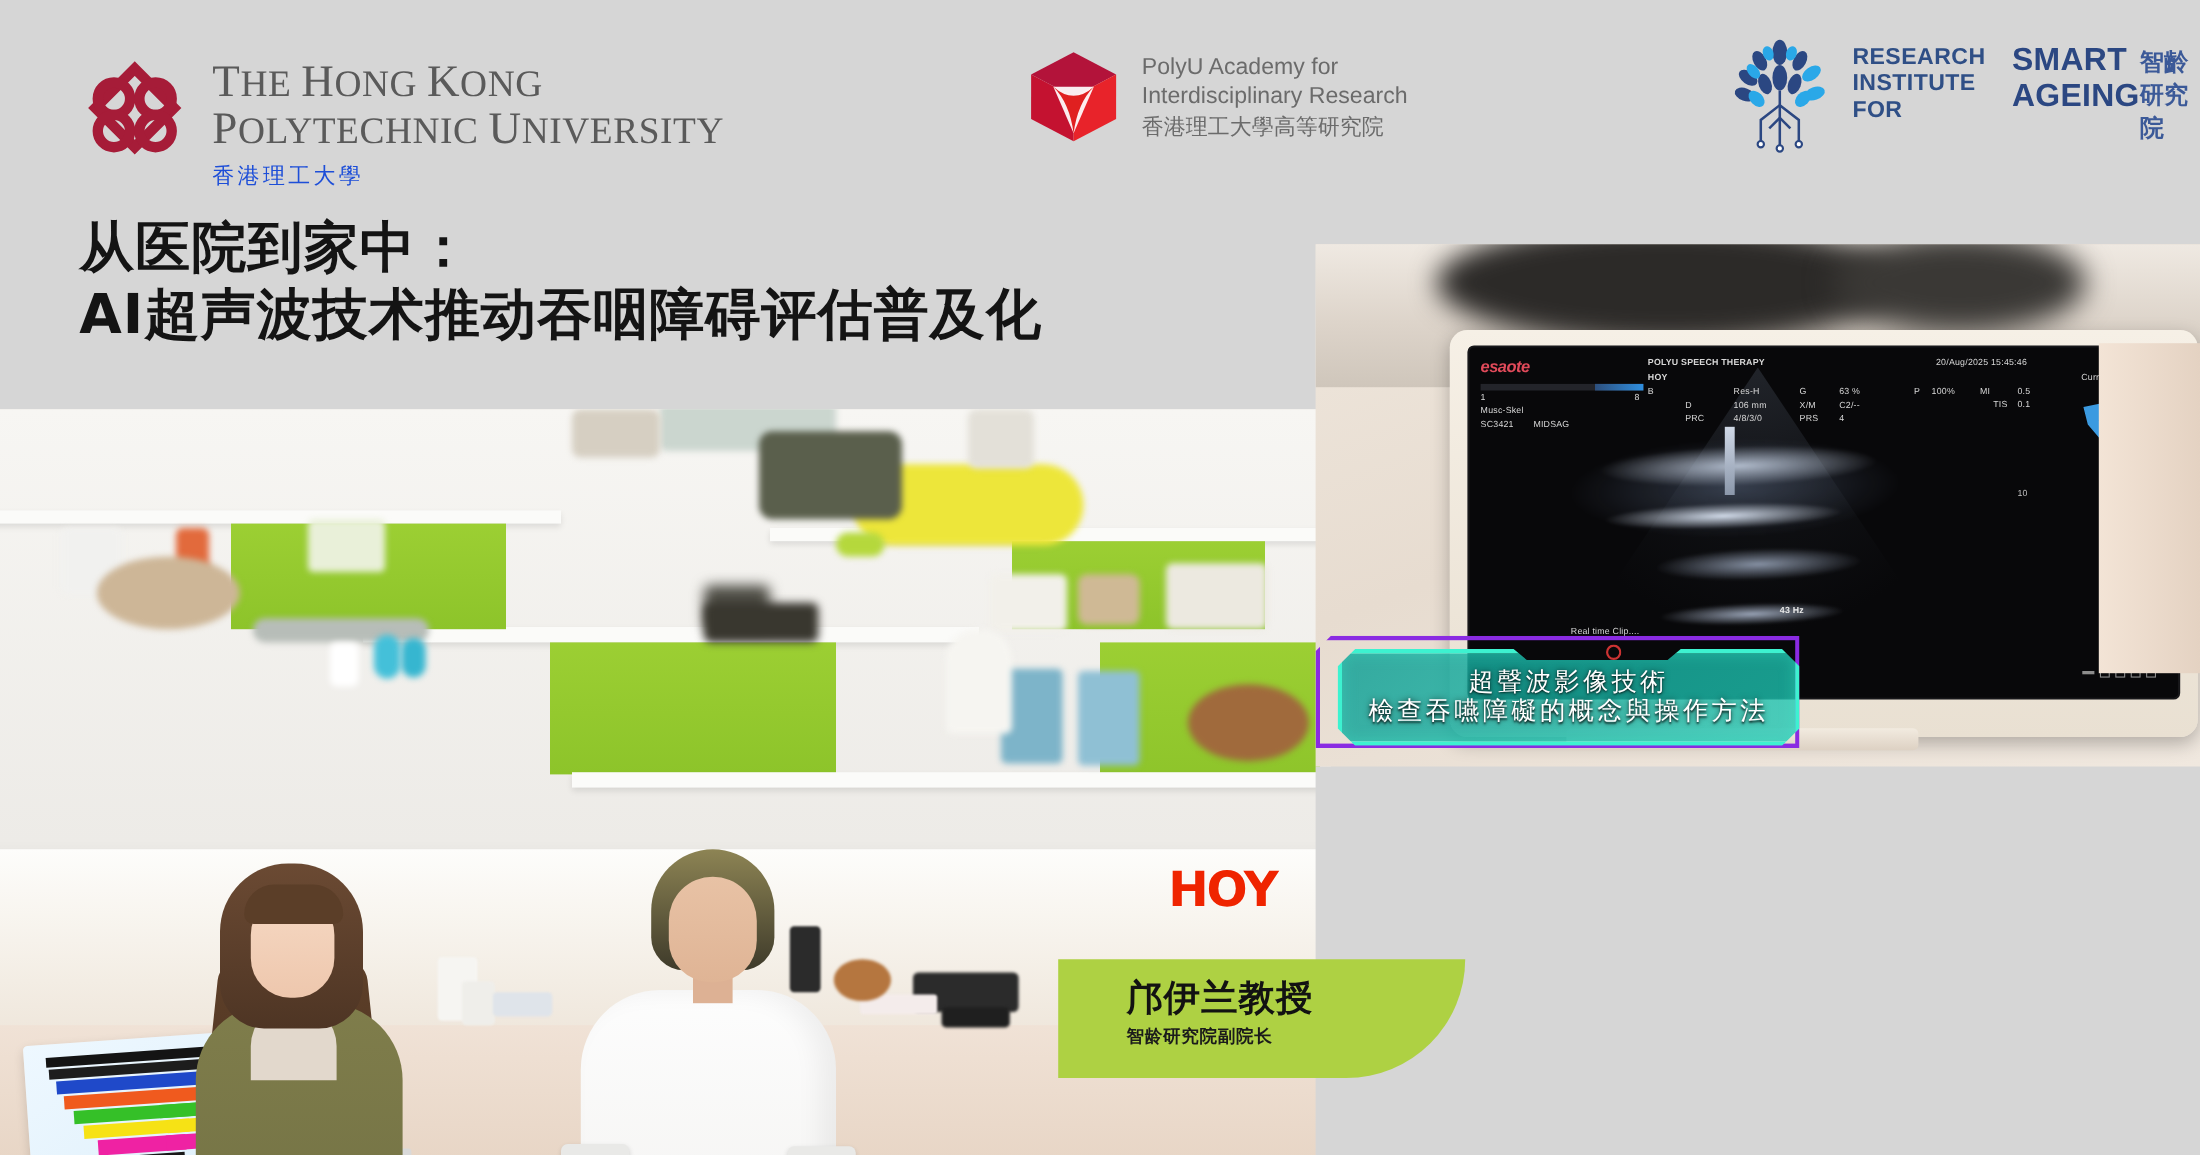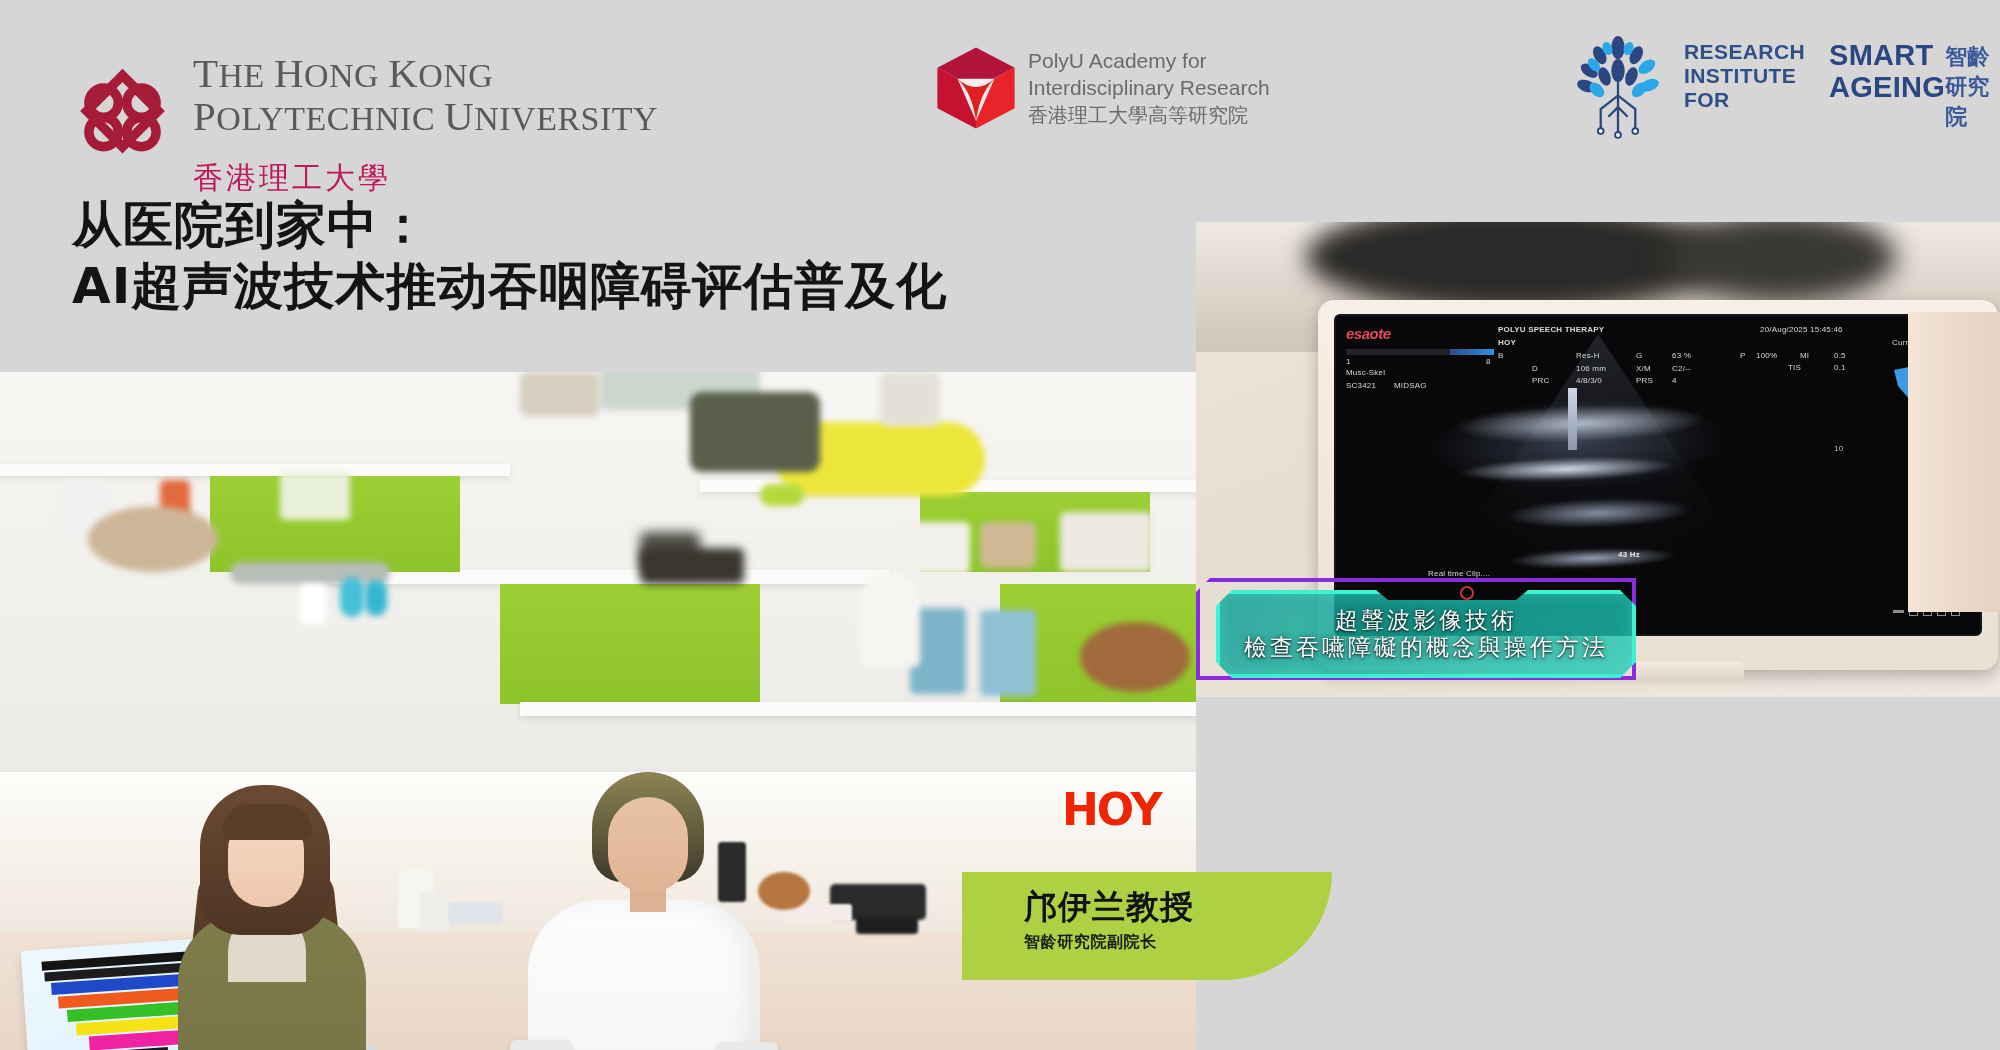--- a/index.html
+++ b/index.html
@@ -15,23 +15,23 @@
     position: absolute; left: 0; top: 0; width: 2000px; height: 180px;
     background: #d6d6d6;
   }
   .logo-polyu { position: absolute; left: 70px; top: 40px; display: flex; align-items: center; gap: 18px; }
   .polyu-mark { width: 105px; height: 105px; position: relative; }
   .polyu-text { display: flex; flex-direction: column; }
   .polyu-line1 { font-family: "Liberation Serif", "DejaVu Serif", serif; font-size: 34px; color: #5a5a5a; letter-spacing: .5px; line-height: 1.05; margin-top: 12px; }
   .polyu-line1 .big { font-size: 41px; }
   .polyu-line2 { font-family: "Liberation Serif","DejaVu Serif",serif; font-size: 34px; color: #5a5a5a; letter-spacing: .5px; line-height: 1.05; }
   .polyu-line2 .big { font-size: 41px; }
-  .polyu-cn { font-size: 30px; color: #be185d; letter-spacing: 3px; margin-top: 20px; font-family: "DejaVu Sans", sans-serif; }
-
-  .logo-pair { position: absolute; left: 930px; top: 42px; display: flex; align-items: center; gap: 6px; }
+  .polyu-cn { font-size: 20px; color: #1d4ed8; letter-spacing: 3px; margin-top: 8px; font-family: "DejaVu Sans", sans-serif; }
+
+  .logo-pair { position: absolute; left: 930px; top: 42px; display: flex; align-items: center; gap: 16px; }
   .pair-mark { width: 92px; height: 92px; position: relative; }
   .pair-text { display:flex; flex-direction: column; gap: 1px; }
   .pair-l { font-size: 21px; color: #6b6b6b; line-height: 1.25; }
   .pair-cn { font-size: 20px; color: #6b6b6b; line-height: 1.3; font-family: "DejaVu Sans", sans-serif; }
 
   .logo-risa { position: absolute; left: 1570px; top: 32px; display: flex; align-items: center; gap: 18px; }
   .risa-mark { width: 96px; height: 108px; position: relative; }
   .risa-text { display: flex; flex-direction: row; }
   .risa-l1 { font-size: 21px; font-weight: bold; color: #2f4f86; letter-spacing: .4px; }
   .risa-l2 { font-size: 29px; font-weight: bold; color: #2b4782; letter-spacing: .3px; line-height: 1.1;}
@@ -414,21 +414,21 @@
       <div class="hdr-txt" style="left:300px;top:48px;">X/M</div>
       <div class="hdr-txt" style="left:300px;top:60px;">PRS</div>
       <div class="hdr-txt" style="left:336px;top:35px;">63 %</div>
       <div class="hdr-txt" style="left:336px;top:48px;">C2/--</div>
       <div class="hdr-txt" style="left:336px;top:60px;">4</div>
 
       <div class="hdr-txt" style="left:424px;top:9px;">20/Aug/2025 15:45:46</div>
       <div class="hdr-txt" style="left:404px;top:35px;">P</div>
       <div class="hdr-txt" style="left:420px;top:35px;">100%</div>
       <div class="hdr-txt" style="left:464px;top:35px;">MI</div>
-      <div class="hdr-txt" style="left:452px;top:47px;">TIS</div>
+      <div class="hdr-txt" style="left:476px;top:47px;">TIS</div>
       <div class="hdr-txt" style="left:498px;top:35px;">0.5</div>
       <div class="hdr-txt" style="left:498px;top:47px;">0.1</div>
       <div class="hdr-txt" style="left:556px;top:22px;">Current</div>
 
       <div class="depth-wedge"></div>
       <div class="hdr-txt" style="left:498px;top:128px;color:#c0c0c0;">10</div>
       <div class="hdr-txt" style="left:282px;top:234px;font-weight:bold;color:#eaeaea;">43 Hz</div>
       <div class="hdr-txt" style="left:92px;top:253px;font-weight:normal;color:#d8d8d8;">Real time Clip....</div>
 
       <svg style="position:absolute;left:556px;top:48px;" width="36" height="40">

